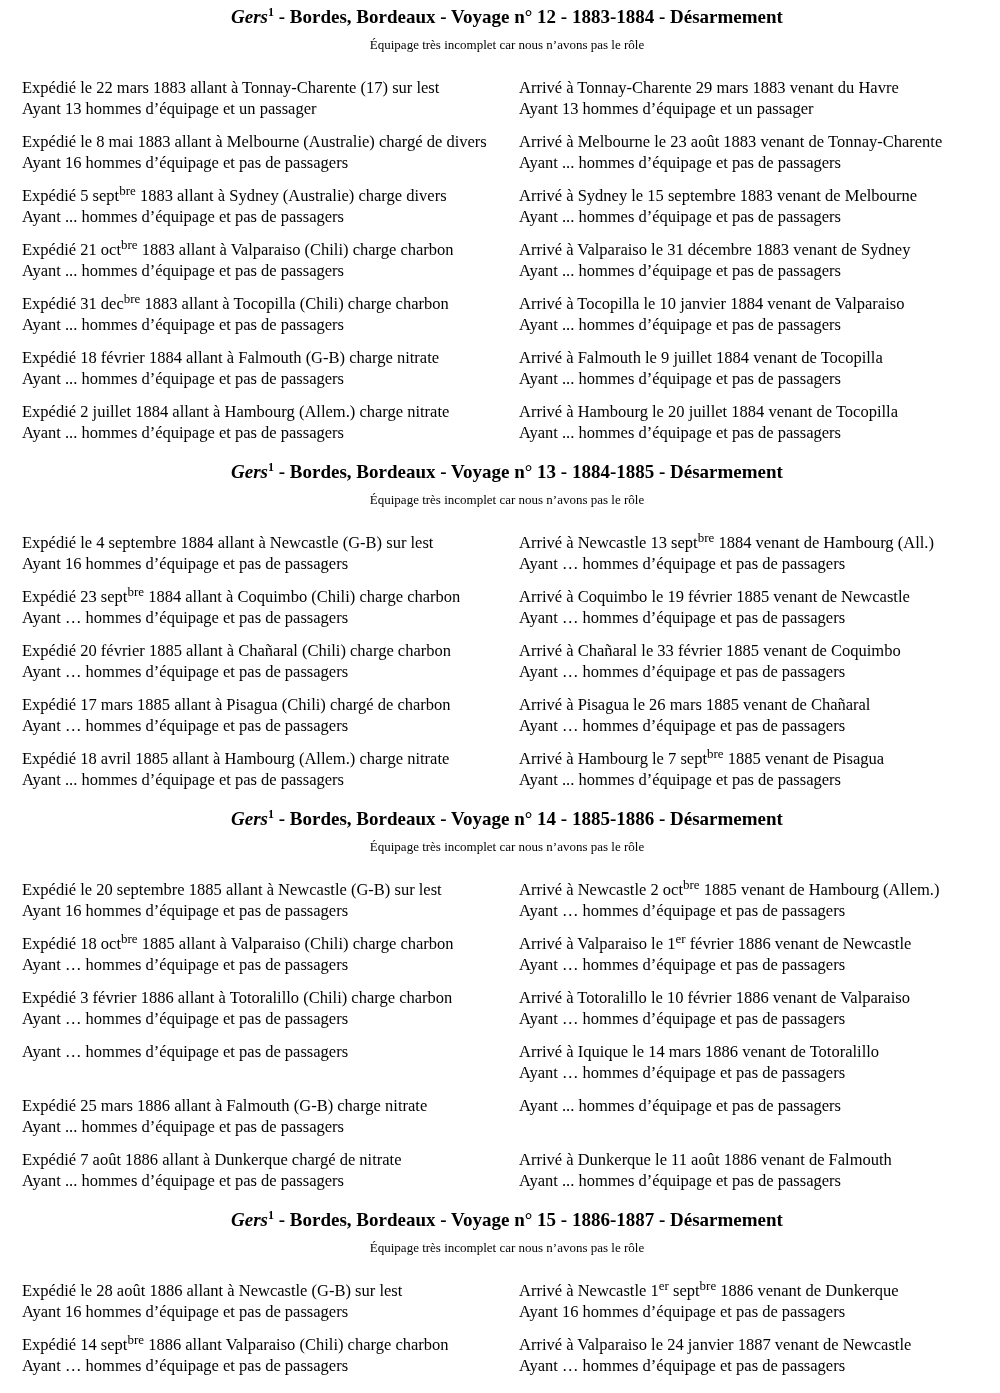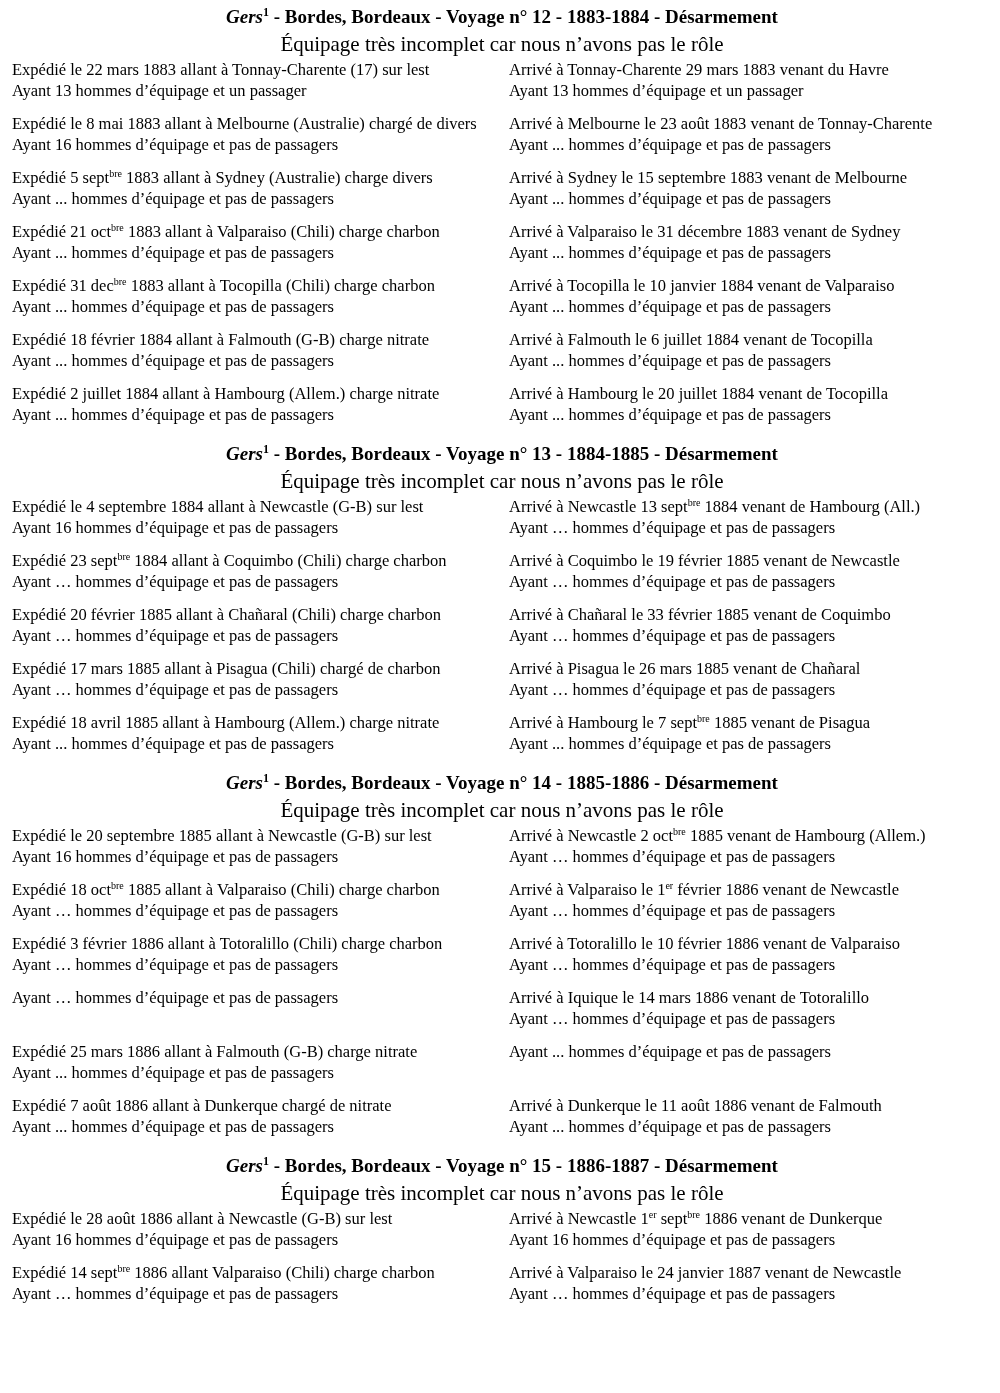--- a/index.html
+++ b/index.html
@@ -9,21 +9,21 @@
     color: #000000;
   }
   body {
     width: 1000px;
     height: 1393px;
     overflow: hidden;
     font-family: "Liberation Serif", "DejaVu Serif", serif;
     font-size: 16.5px;
   }
   .page {
-    padding: 6px 8px 0 12px;
+    padding: 6px 8px 0 22px;
   }
   .section-title {
     text-align: center;
     font-size: 19px;
     font-weight: bold;
     margin: 18px 0 0 0;
     line-height: 21px;
   }
   .section:first-child .section-title {
     margin-top: 0;
@@ -34,38 +34,38 @@
   .section-title sup {
     font-size: 12px;
     line-height: 0;
     font-style: normal;
   }
   .section-subtitle {
     text-align: center;
     margin: 7px 0 0 0;
     line-height: 21px;
     font-weight: normal;
-    font-size: 21px;
+    font-size: 13px;
   }
   .entries {
-    margin-top: 4px;
+    margin-top: 22px;
   }
   .voyage-entry {
     display: grid;
     grid-template-columns: 497px 1fr;
     margin-bottom: 12px;
   }
   .cell {
     padding: 0;
   }
   .cell .line {
     line-height: 21px;
   }
   .cell .line sup {
-    font-size: 10px;
+    font-size: 13px;
     line-height: 0;
   }
 </style>
 </head>
 <body>
 
 <main class="page">
 
   <section class="section">
     <h2 class="section-title"><span class="ship-name">Gers</span><sup>1</sup><span> - Bordes, Bordeaux - Voyage n° 12 - 1883-1884 - Désarmement</span></h2>
@@ -125,21 +125,21 @@
             <div class="line">Ayant ... hommes d’équipage et pas de passagers</div>
           </div>
   </div>
 
   <div class="voyage-entry">
     <div class="cell">
             <div class="line">Expédié 18 février 1884 allant à Falmouth (G-B) charge nitrate</div>
             <div class="line">Ayant ... hommes d’équipage et pas de passagers</div>
           </div>
     <div class="cell">
-            <div class="line">Arrivé à Falmouth le 6 juillet 1884 venant de Tocopilla</div>
+            <div class="line">Arrivé à Falmouth le 9 juillet 1884 venant de Tocopilla</div>
             <div class="line">Ayant ... hommes d’équipage et pas de passagers</div>
           </div>
   </div>
 
   <div class="voyage-entry">
     <div class="cell">
             <div class="line">Expédié 2 juillet 1884 allant à Hambourg (Allem.) charge nitrate</div>
             <div class="line">Ayant ... hommes d’équipage et pas de passagers</div>
           </div>
     <div class="cell">

